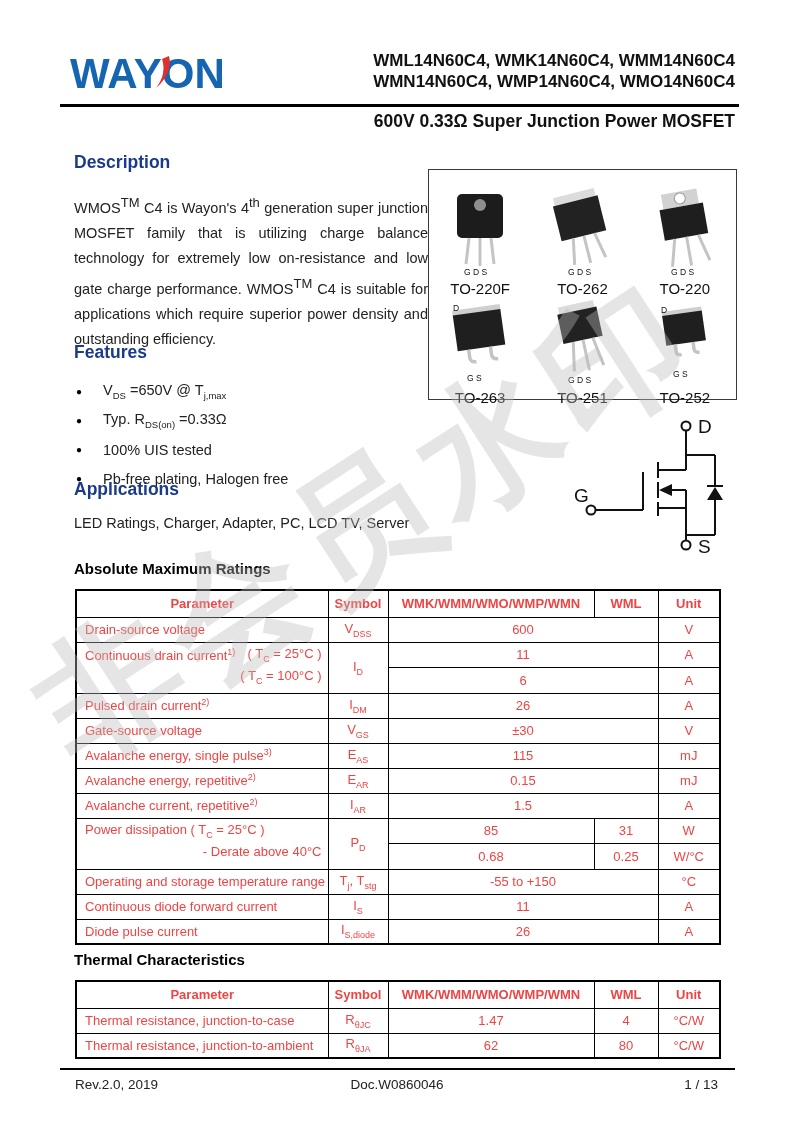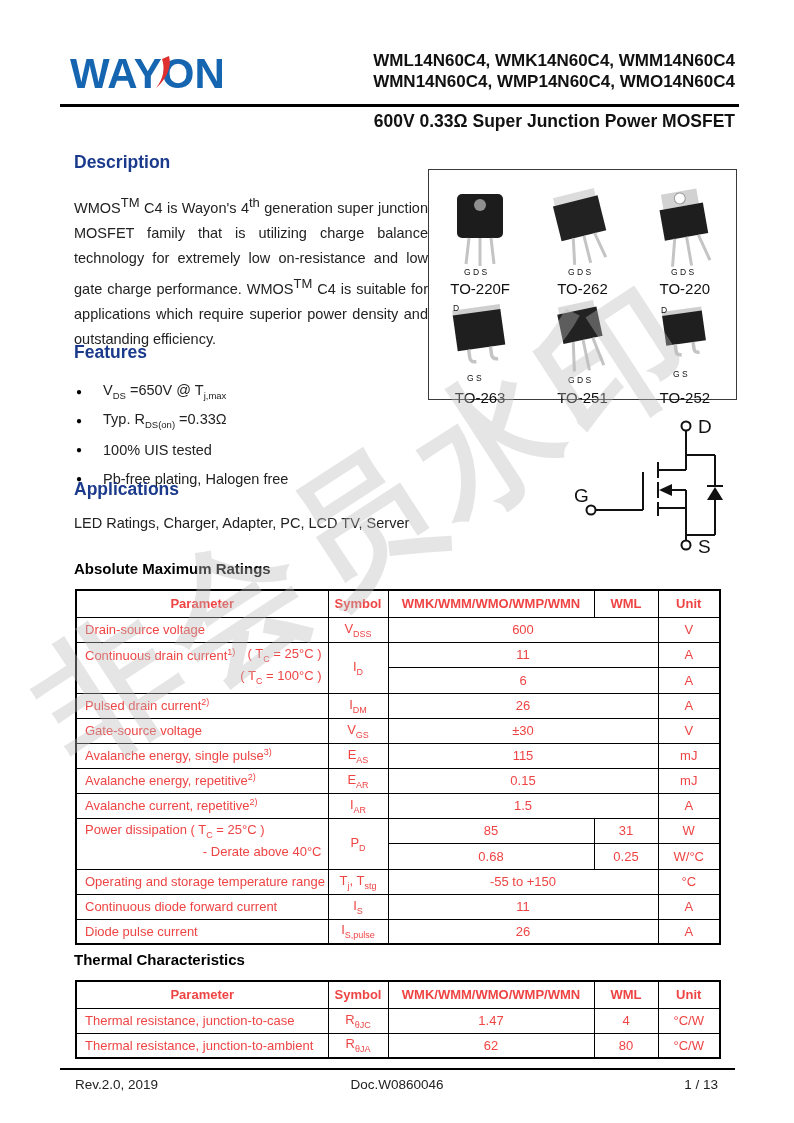--- a/index.html
+++ b/index.html
@@ -333,21 +333,21 @@
       <td class="c">°C</td>
     </tr>
     <tr>
       <td class="param">Continuous diode forward current</td>
       <td class="c"><span>I</span><sub>S</sub></td>
       <td class="c" colspan="2">11</td>
       <td class="c">A</td>
     </tr>
     <tr>
       <td class="param">Diode pulse current</td>
-      <td class="c"><span>I</span><sub>S,pulse</sub></td>
+      <td class="c"><span>I</span><sub>S,diode</sub></td>
       <td class="c" colspan="2">26</td>
       <td class="c">A</td>
     </tr>
   </tbody>
     </table>
 
   <div class="black-head" id="th-head">Thermal Characteristics</div>
   <table class="dtable" id="th-table">
     <colgroup>
         <col style="width:252px">

